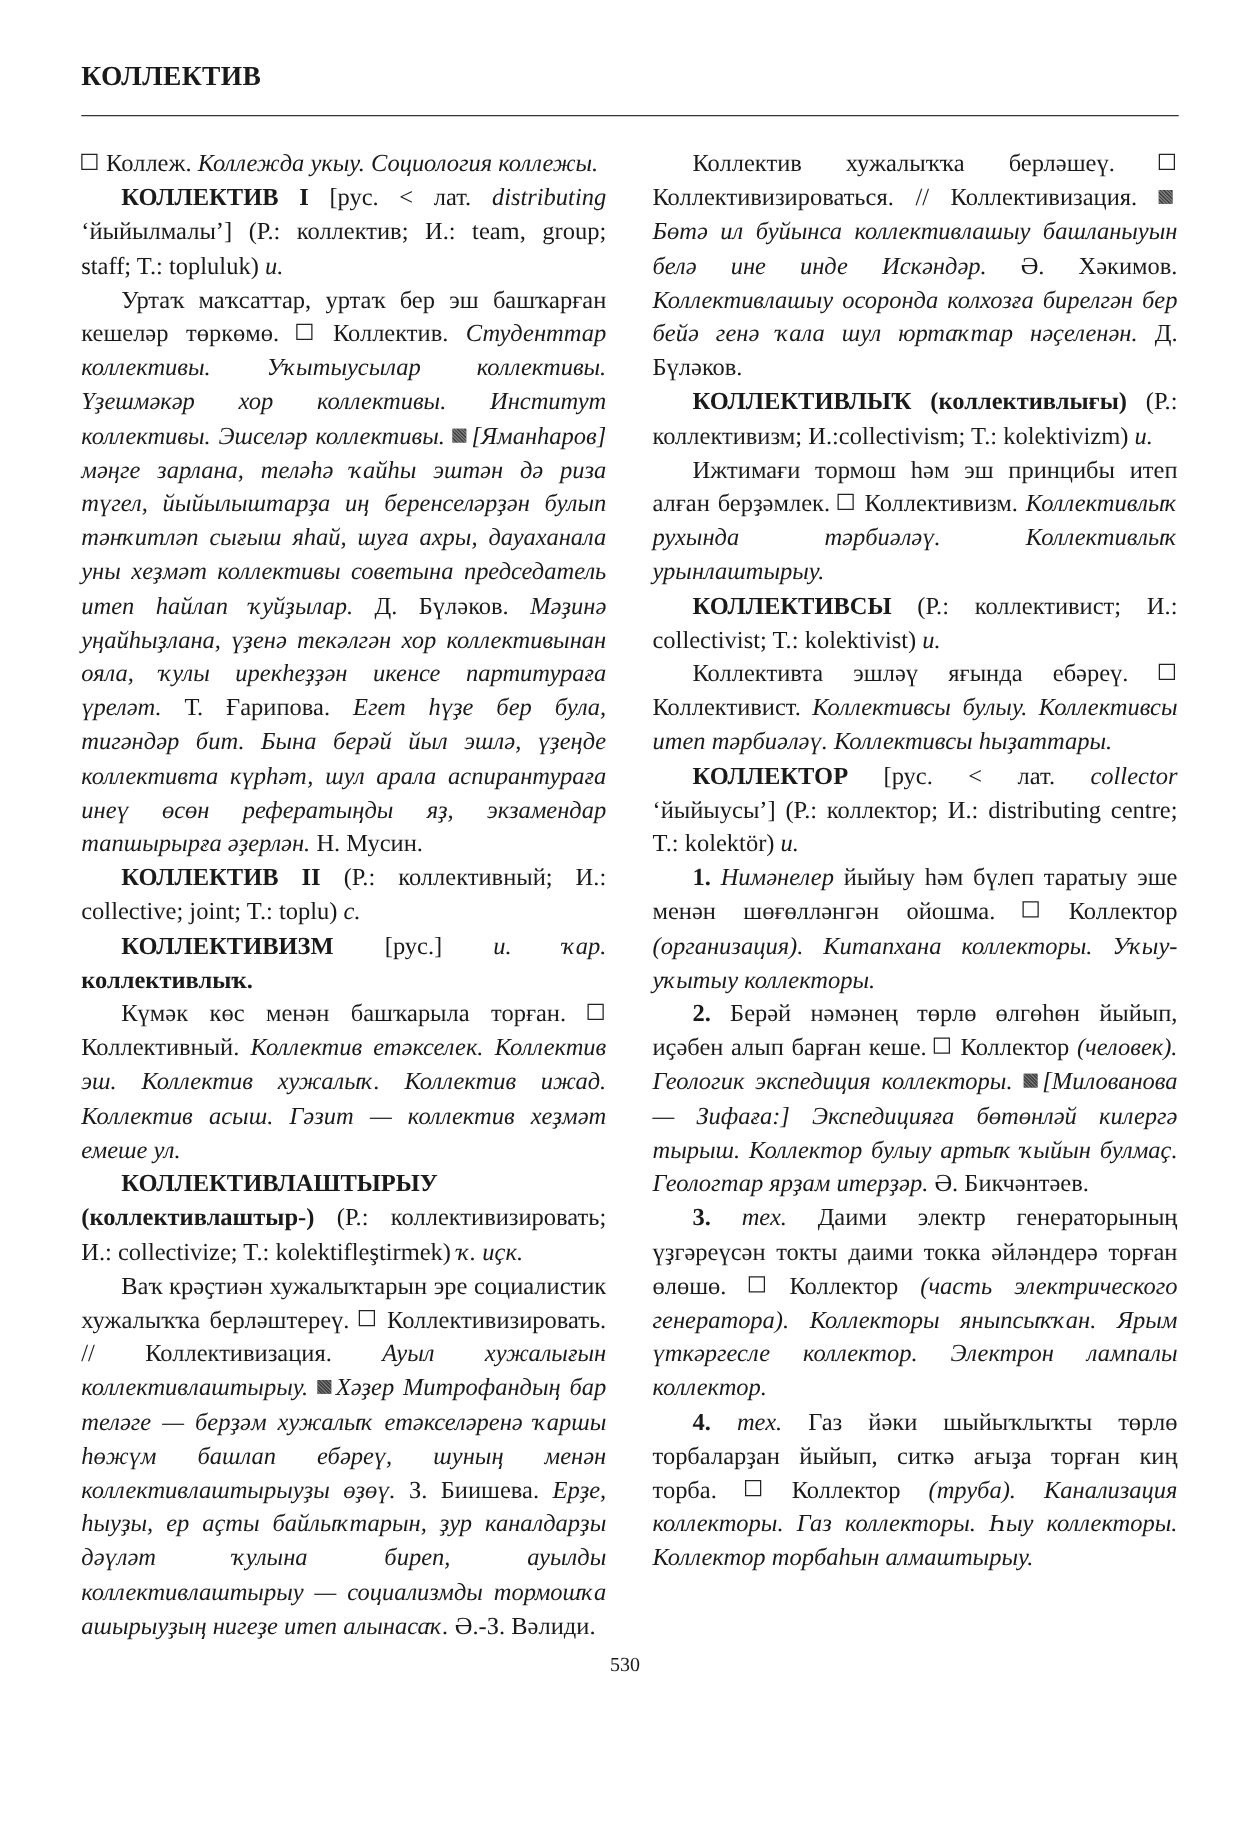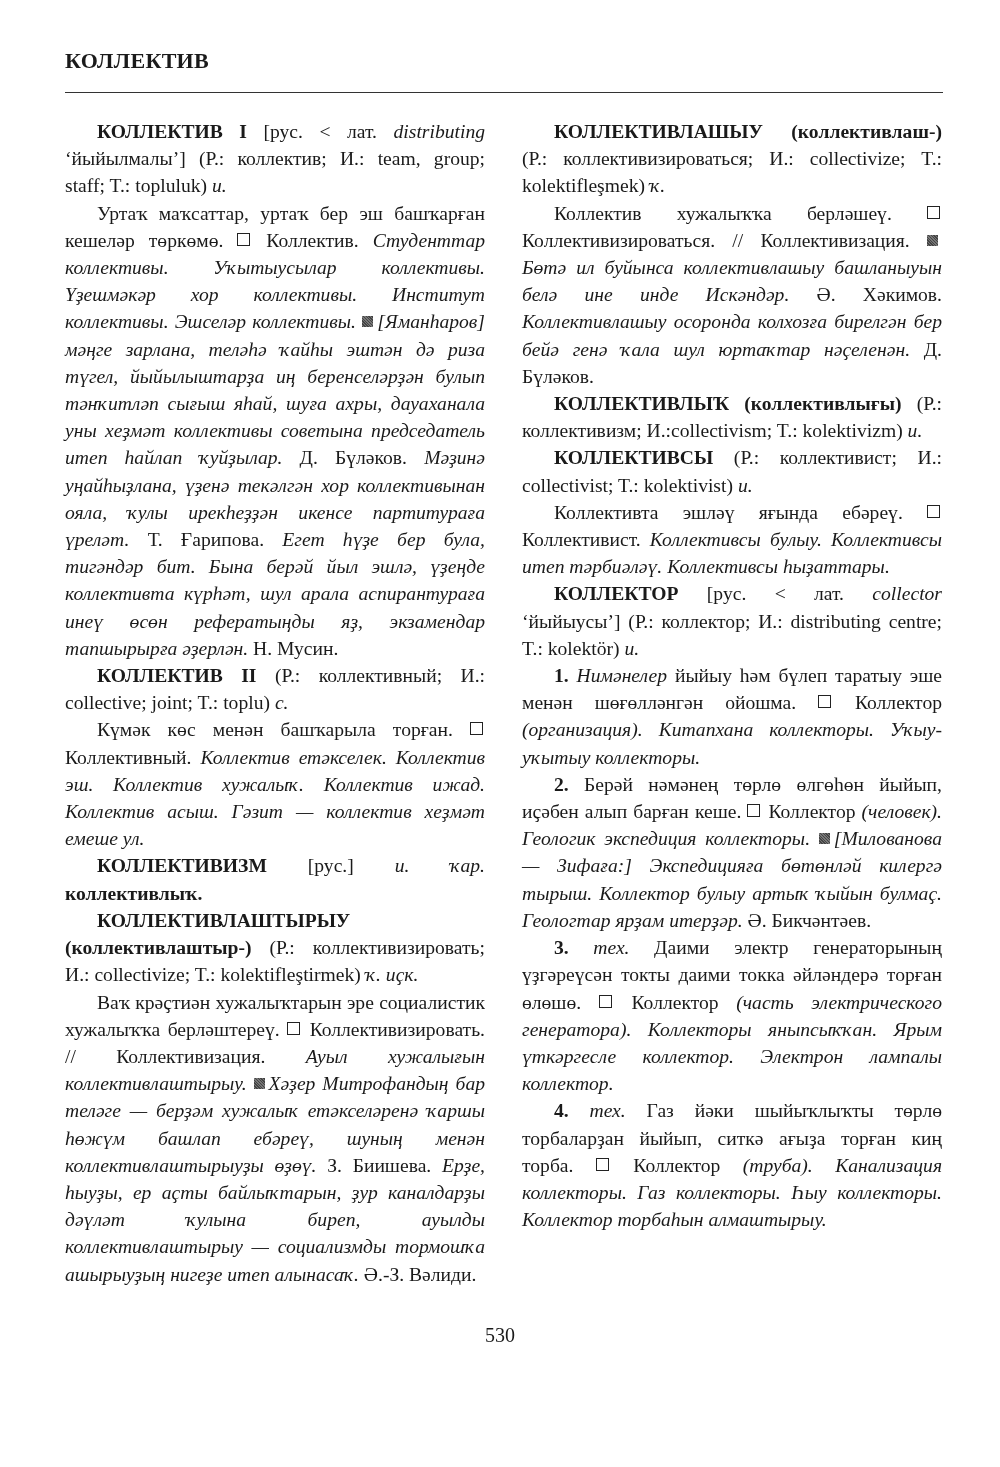--- a/index.html
+++ b/index.html
@@ -16,61 +16,64 @@
   .col p { margin: 0; text-indent: 32px; }
   .col p.noindent { text-indent: 0; }
   .hw { font-weight: bold; }
   .it { font-style: italic; }
   .sq { display: inline-block; width: 11px; height: 11px; border: 1.3px solid #222;
         vertical-align: 1px; margin-right: 2px; }
   .bsq { display: inline-block; width: 11px; height: 11px; background: #5a5a5a;
          vertical-align: 1px; margin-right: 4px;
          background-image: repeating-linear-gradient(45deg,#444 0 1px,#777 1px 2px); }
   .page-num { position: absolute; top: 1324px; left: 0; width: 1000px; text-align: center;
-              font-size: 20px; }
+              font-size: 16px; }
 </style>
 </head>
 <body>
 
 <div class="header-title">КОЛЛЕКТИВ</div>
 <div class="header-rule"></div>
 
 <div class="col col-left">
+  <p class="noindent">
+    <span class="sq"></span><span> Коллеж. </span><span class="it">Коллежда укыу. Социология коллежы.</span>
+  </p>
   <p>
     <span class="hw">КОЛЛЕКТИВ I</span><span> [рус. &lt; лат. </span><span class="it">distributing</span><span> ‘йыйылмалы’] (Р.: коллектив; И.: team, group; staff; T.: topluluk) </span><span class="it">и.</span>
   </p>
   <p>
     <span>Уртаҡ маҡсаттар, уртаҡ бер эш башҡарған кешеләр төркөмө. </span><span class="sq"></span><span> Коллектив. </span><span class="it">Студенттар коллективы. Уҡытыусылар коллективы. Үҙешмәкәр хор коллективы. Институт коллективы. Эшселәр коллективы. </span><span class="bsq"></span><span class="it">[Яманһаров] мәңге зарлана, теләһә ҡайһы эштән дә риза түгел, йыйылыштарҙа иң беренселәрҙән булып тәнҡитләп сығыш яһай, шуға ахры, дауаханала уны хеҙмәт коллективы советына председатель итеп һайлап ҡуйҙылар.</span><span> Д. Бүләков. </span><span class="it">Мәҙинә уңайһыҙлана, үҙенә текәлгән хор коллективынан ояла, ҡулы ирекһеҙҙән икенсе партитураға үреләт.</span><span> Т. Ғарипова. </span><span class="it">Егет һүҙе бер була, тигәндәр бит. Бына берәй йыл эшлә, үҙеңде коллективта күрһәт, шул арала аспирантураға инеү өсөн рефератыңды яҙ, экзамендар тапшырырға әҙерлән.</span><span> Н. Мусин.</span>
   </p>
   <p>
     <span class="hw">КОЛЛЕКТИВ II</span><span> (Р.: коллективный; И.: collective; joint; T.: toplu) </span><span class="it">с.</span>
   </p>
   <p>
-    <span>Күмәк көс менән башҡарыла торған. </span><span class="sq"></span><span> Коллективный. </span><span class="it">Коллектив етәкселек. Коллектив эш. Коллектив хужалыҡ. Коллектив ижад. Коллектив асыш. Гәзит — коллектив хеҙмәт емеше ул.</span>
+    <span class="hw">КОЛЛЕКТИВИЗМ</span><span> [рус.] </span><span class="it">и. ҡар.</span><span class="hw"> коллективлыҡ.</span>
   </p>
   <p>
-    <span class="hw">КОЛЛЕКТИВИЗМ</span><span> [рус.] </span><span class="it">и. ҡар.</span><span class="hw"> коллективлыҡ.</span>
+    <span>Күмәк көс менән башҡарыла торған. </span><span class="sq"></span><span> Коллективный. </span><span class="it">Коллектив етәкселек. Коллектив эш. Коллектив хужалыҡ. Коллектив ижад. Коллектив асыш. Гәзит — коллектив хеҙмәт емеше ул.</span>
   </p>
   <p>
     <span class="hw">КОЛЛЕКТИВЛАШТЫРЫУ</span><span class="hw"> (коллективлаштыр-)</span><span> (Р.: коллективизировать; И.: collectivize; T.: kolektifleştirmek) </span><span class="it">ҡ. иҫк.</span>
   </p>
   <p>
     <span>Ваҡ крәҫтиән хужалыҡтарын эре социалистик хужалыҡҡа берләштереү. </span><span class="sq"></span><span> Коллективизировать. // Коллективизация. </span><span class="it">Ауыл хужалығын коллективлаштырыу. </span><span class="bsq"></span><span class="it">Хәҙер Митрофандың бар теләге — берҙәм хужалыҡ етәкселәренә ҡаршы һөжүм башлап ебәреү, шуның менән коллективлаштырыуҙы өҙөү.</span><span> З. Биишева. </span><span class="it">Ерҙе, һыуҙы, ер аҫты байлыҡтарын, ҙур каналдарҙы дәүләт ҡулына биреп, ауылды коллективлаштырыу — социализмды тормошҡа ашырыуҙың нигеҙе итеп алынасаҡ.</span><span> Ә.-З. Вәлиди.</span>
   </p>
 </div>
 
 <div class="col col-right">
   <p>
-    <span class="hw">КОЛЛЕКТИВЛАШЫУ</span><span class="hw"> (коллективлаш-)</span><span> (Р.: коллективизироваться; И.: collectivize; T.: kolektifleşmek) </span><span class="it">ҡ.</span>
-  </p>
-  <p>
     <span>Коллектив хужалыҡҡа берләшеү. </span><span class="sq"></span><span> Коллективизироваться. // Коллективизация. </span><span class="bsq"></span><span class="it">Бөтә ил буйынса коллективлашыу башланыуын белә ине инде Искәндәр.</span><span> Ә. Хәкимов. </span><span class="it">Коллективлашыу осоронда колхозға бирелгән бер бейә генә ҡала шул юртаҡтар нәҫеленән.</span><span> Д. Бүләков.</span>
   </p>
   <p>
     <span class="hw">КОЛЛЕКТИВЛЫҠ</span><span class="hw"> (коллективлығы)</span><span> (Р.: коллективизм; И.:collectivism; T.: kolektivizm) </span><span class="it">и.</span>
+  </p>
+  <p>
+    <span>Ижтимағи тормош һәм эш принцибы итеп алған берҙәмлек. </span><span class="sq"></span><span> Коллективизм. </span><span class="it">Коллективлыҡ рухында тәрбиәләү. Коллективлыҡ урынлаштырыу.</span>
   </p>
   <p>
     <span class="hw">КОЛЛЕКТИВСЫ</span><span> (Р.: коллективист; И.: collectivist; T.: kolektivist) </span><span class="it">и.</span>
   </p>
   <p>
     <span>Коллективта эшләү яғында ебәреү. </span><span class="sq"></span><span> Коллективист. </span><span class="it">Коллективсы булыу. Коллективсы итеп тәрбиәләү. Коллективсы һыҙаттары.</span>
   </p>
   <p>
     <span class="hw">КОЛЛЕКТОР</span><span> [рус. &lt; лат. </span><span class="it">collector</span><span> ‘йыйыусы’] (Р.: коллектор; И.: distributing centre; T.: kolektör) </span><span class="it">и.</span>
   </p>

